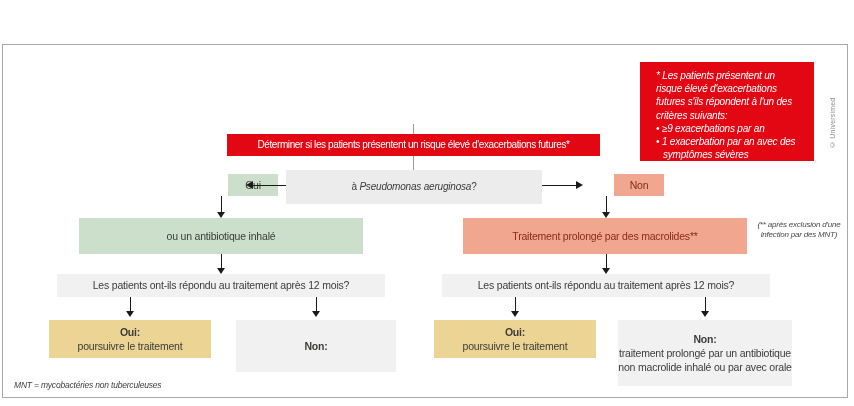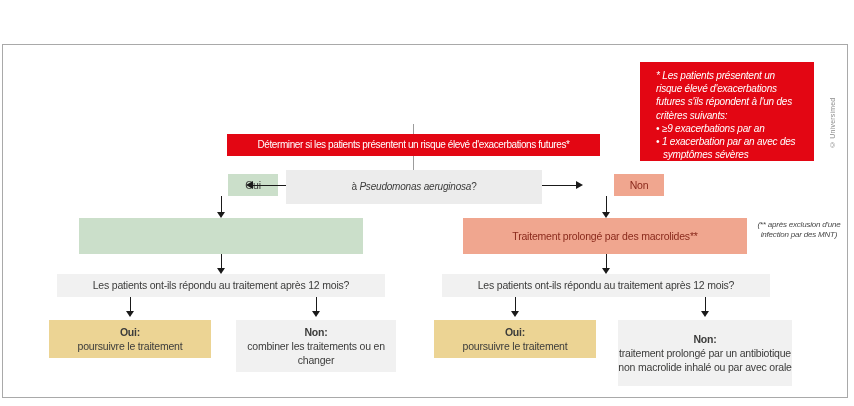--- a/index.html
+++ b/index.html
@@ -74,47 +74,48 @@
   </div>
 
   <div class="abs box green yn" style="left:196px;top:174px;">
     <div>Oui</div>
   </div>
   <div class="abs box salmon yn maroon" style="left:582px;top:174px;">
     <div>Non</div>
   </div>
 
   <div class="abs box green treat" style="left:79px;">
+    <div>ou un antibiotique inhalé</div>
   </div>
   <div class="abs mnt-note">(** après exclusion d'une infection par des MNT)</div>
 
   <div class="abs box salmon treat maroon" style="left:463px;">
     <div>Traitement prolongé par des macrolides**</div>
   </div>
 
   <div class="abs box lgray resp-q" style="left:57px;">Les patients ont-ils répondu au traitement après 12 mois?</div>
   <div class="abs box lgray resp-q" style="left:442px;">Les patients ont-ils répondu au traitement après 12 mois?</div>
 
   <div class="abs box yellow outcome" style="left:49px;width:162px;height:38px;">
     <div class="b">Oui:</div>
     <div>poursuivre le traitement</div>
   </div>
   <div class="abs box lgray outcome" style="left:236px;width:160px;height:52px;">
     <div class="b">Non:</div>
-    <div>combiner les traitements ou en changer</div>
   </div>
   <div class="abs box yellow outcome" style="left:434px;width:162px;height:38px;">
     <div class="b">Oui:</div>
     <div>poursuivre le traitement</div>
   </div>
   <div class="abs box lgray outcome" style="left:618px;width:174px;height:66px;">
     <div class="b">Non:</div>
     <div>traitement prolongé par un antibiotique non macrolide inhalé ou par avec orale</div>
   </div>
 
+  <div class="abs footnote">MNT = mycobactéries non tuberculeuses</div>
 
   <div class="cl v grayline" style="left:413px;top:124px;height:10px;"></div>
   <div class="cl v grayline" style="left:413px;top:156px;height:14px;"></div>
 
   <div>
     <div class="cl h" style="left:252px;top:185px;width:34px;"></div>
     <div class="ah ah-left" style="left:246px;top:181px;"></div>
   </div>
 
   <div>

